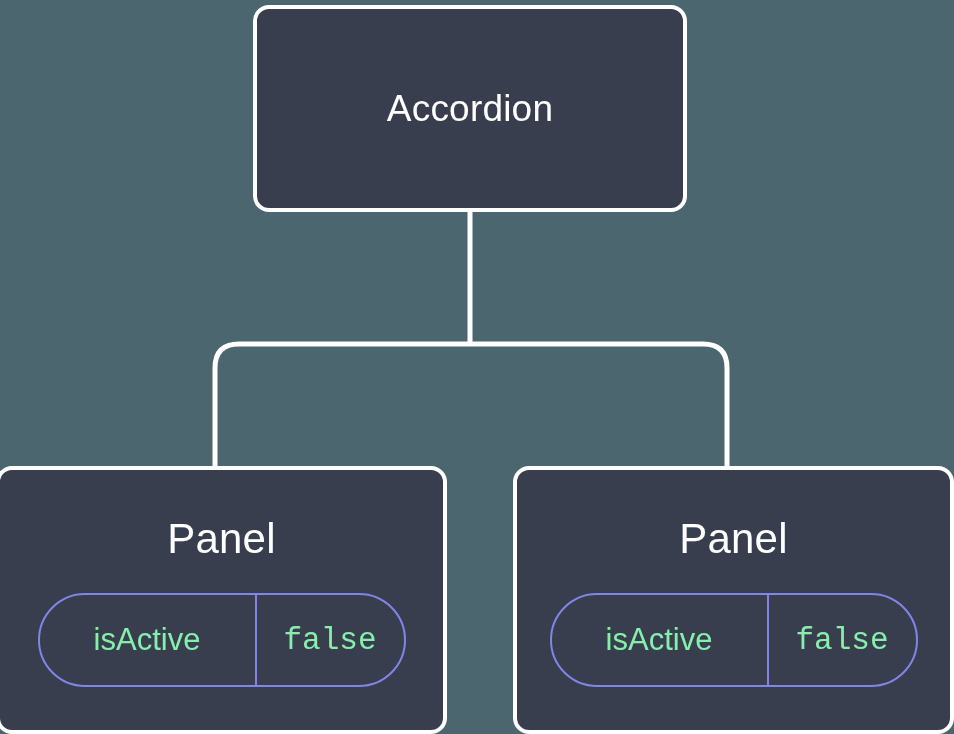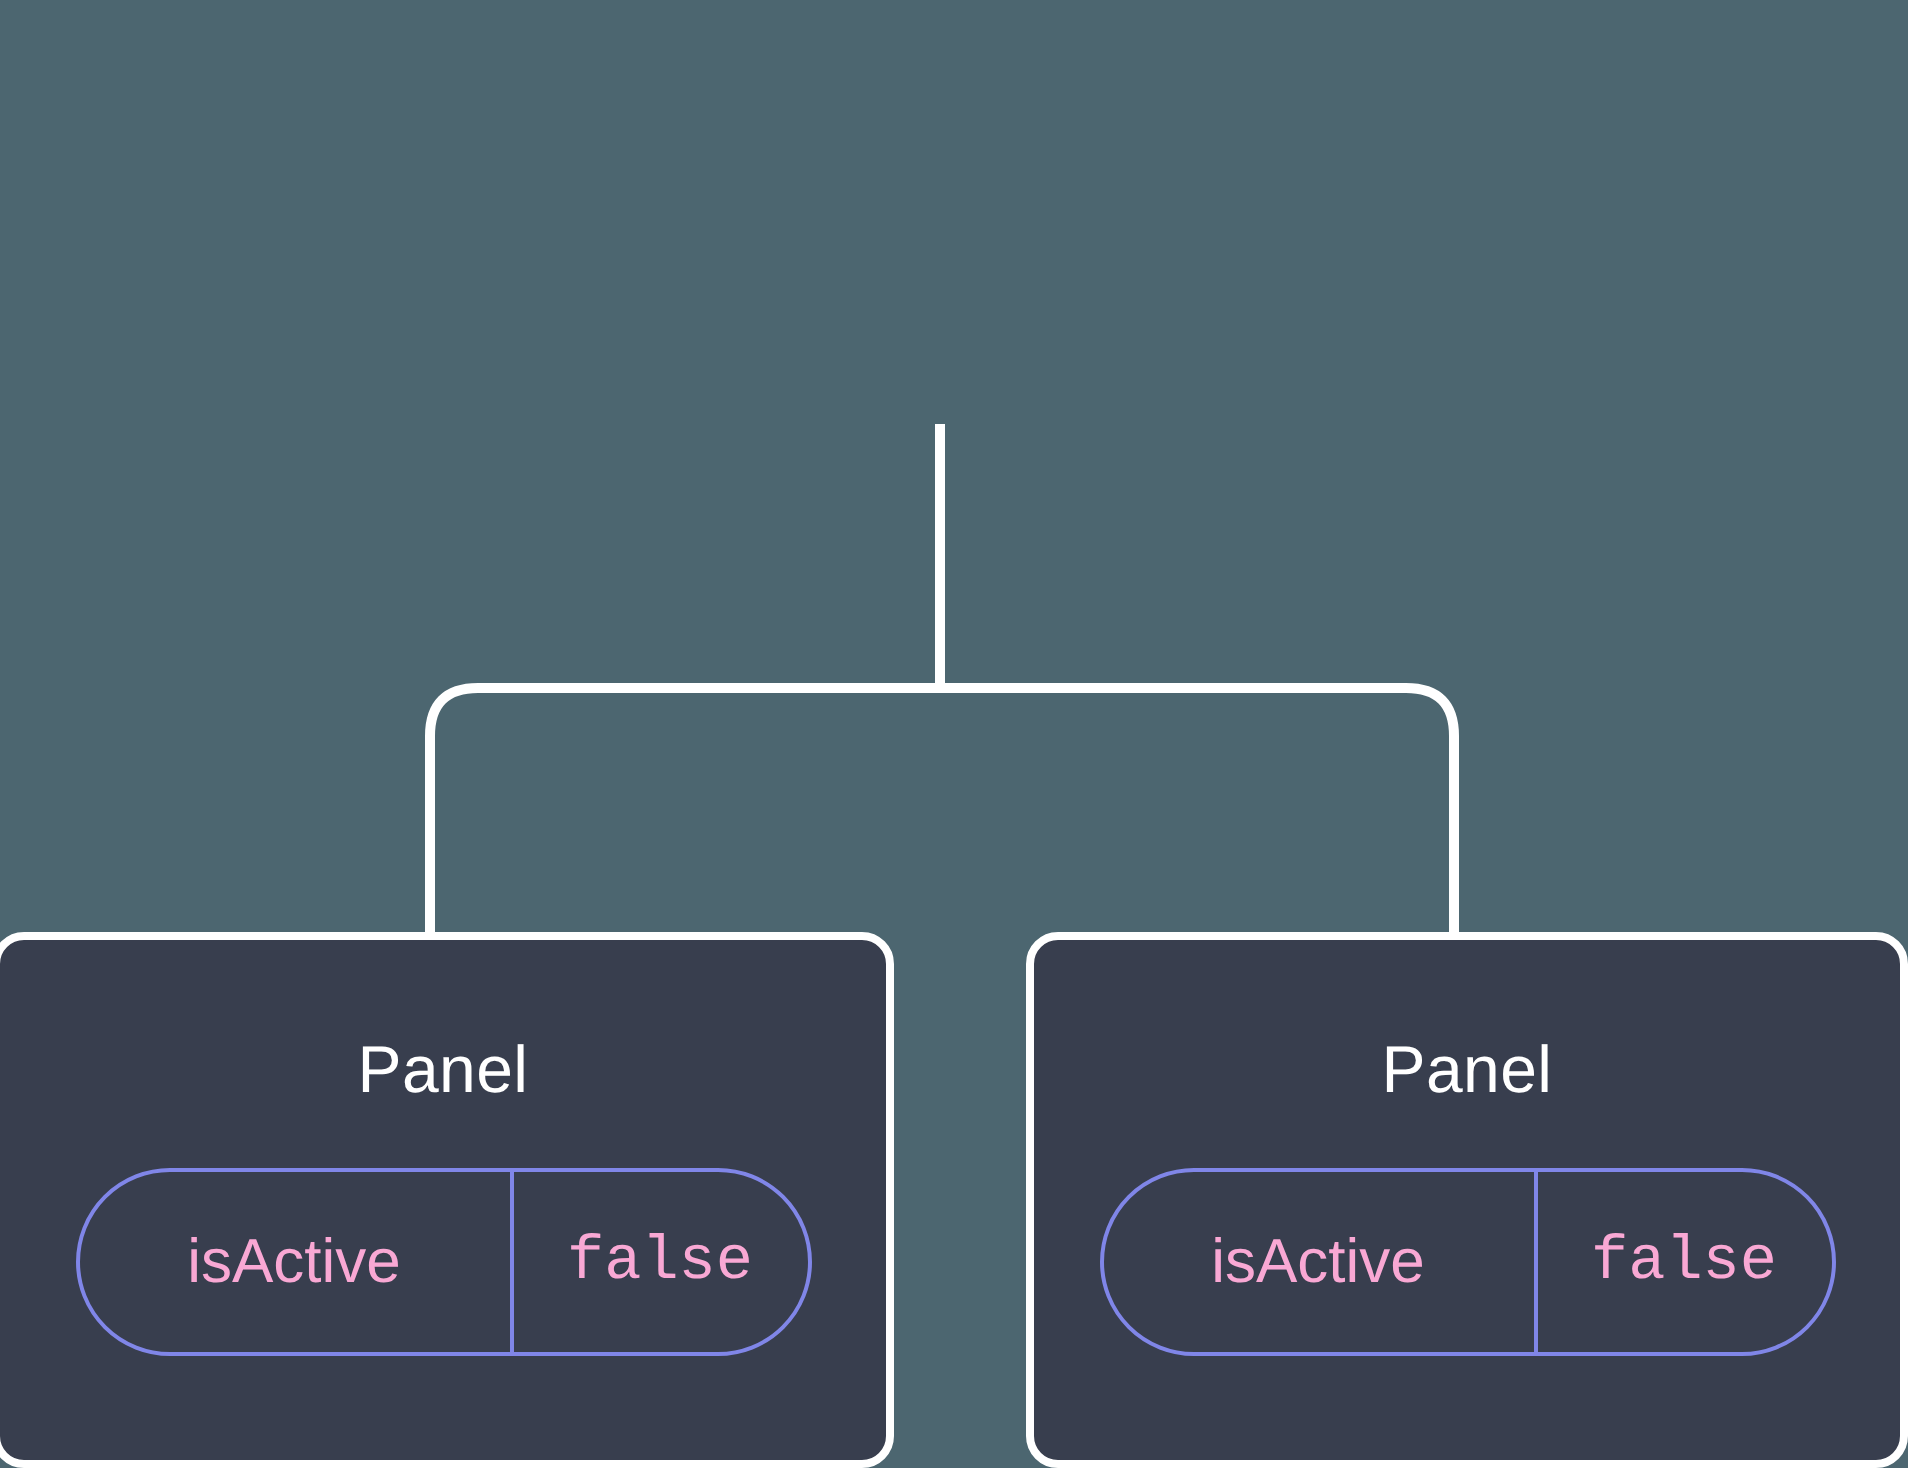--- a/index.html
+++ b/index.html
@@ -61,21 +61,21 @@
   }
   #node-panel-0 {
     left: -4px;
     width: 451px;
   }
   #node-panel-1 {
     left: 513px;
     width: 441px;
   }
   .panel-node .node-title {
-    font-size: 33px;
+    font-size: 42px;
     line-height: 1;
   }
 
   .node-title {
     color: #ffffff;
     font-weight: 400;
     letter-spacing: 0.2px;
     white-space: nowrap;
   }
 
@@ -91,21 +91,21 @@
     overflow: hidden;
   }
   #node-panel-0 .pill { width: 368px; }
   #node-panel-1 .pill { width: 368px; }
 
   .pill-key,
   .pill-val {
     display: flex;
     align-items: center;
     justify-content: center;
-    color: #f9a8d4;
+    color: #86efac;
     font-size: 31px;
     white-space: nowrap;
   }
   .pill-key {
     flex: 0 0 215px;
     border-right: 2px solid #8086e8;
   }
   .pill-val {
     flex: 1 1 auto;
     font-family: Liberation Mono, monospace;
@@ -118,20 +118,23 @@
 
   <svg id="edges" viewBox="0 0 954 734" width="954" height="734" fill="none">
 
     <path d="M 470 212 L 470 344" stroke="#ffffff" stroke-width="5" stroke-linecap="butt"></path>
 
     <path d="M 470 344 L 703 344 Q 727 344 727 368 L 727 466" stroke="#ffffff" stroke-width="5" stroke-linejoin="round" stroke-linecap="butt"></path>
 
     <path d="M 470 344 L 239 344 Q 215 344 215 368 L 215 466" stroke="#ffffff" stroke-width="5" stroke-linejoin="round" stroke-linecap="butt"></path>
   </svg>
 
+  <div class="node" id="node-accordion">
+    <div class="node-title">Accordion</div>
+  </div>
 
   <div class="node panel-node" id="node-panel-0">
     <div class="node-title">Panel</div>
     <div class="pill">
       <div class="pill-key">isActive</div>
       <div class="pill-val">false</div>
     </div>
   </div>
 
   <div class="node panel-node" id="node-panel-1">

